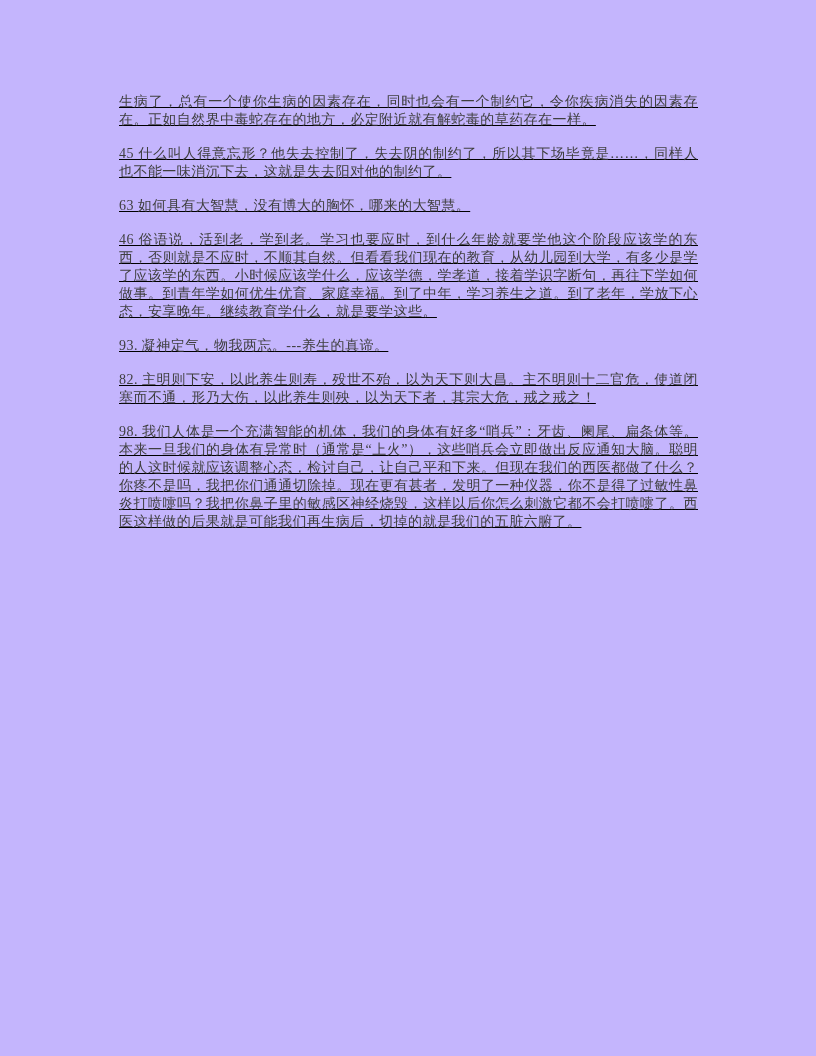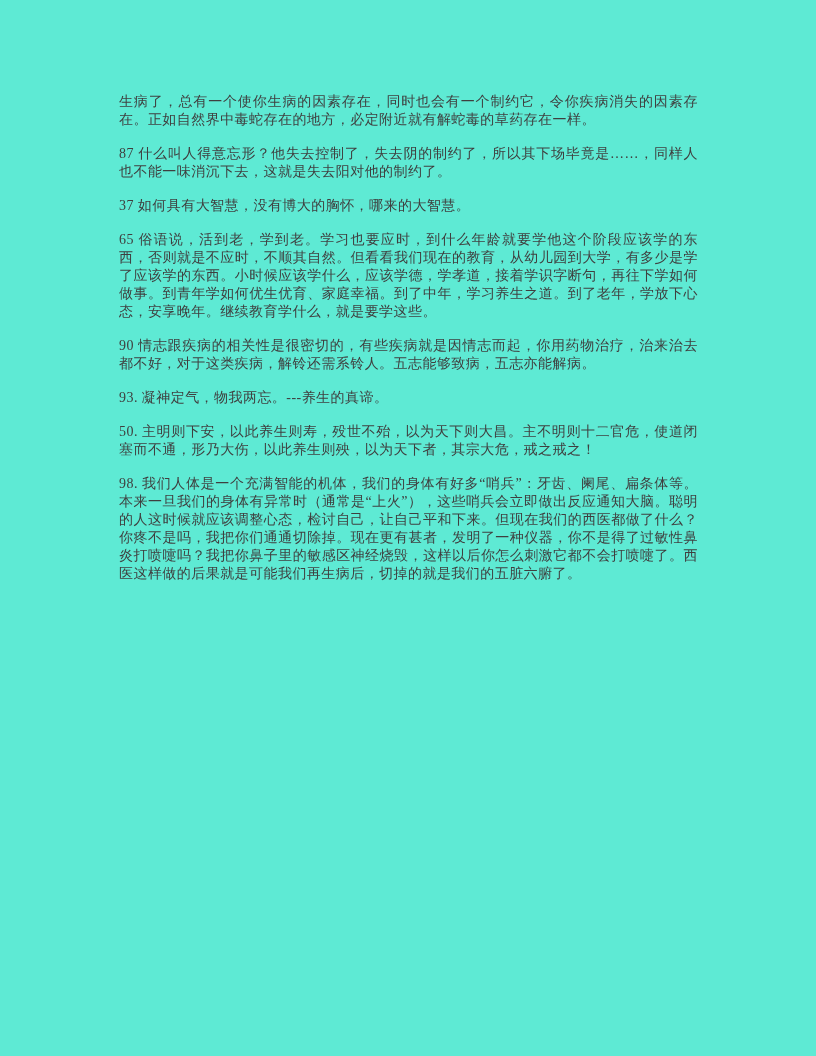--- a/index.html
+++ b/index.html
@@ -6,23 +6,24 @@
     margin: 0;
     padding: 0;
     background: #ffffff;
   }
   .doc-page {
     position: relative;
     box-sizing: border-box;
     width: 816px;
     height: 1056px;
     margin: 0 auto;
-    background: #5eead4;
+    background: #c4b5fd;
     padding: 93px 118px 60px 119px;
     overflow: hidden;
+    text-decoration: underline;
   }
   .doc-body {
     font-family: "Liberation Serif", "DejaVu Serif", serif;
     font-size: 14px;
     line-height: 18px;
     color: #3f3f3f;
   }
   .para {
     margin: 0 0 16px 0;
     text-align: justify;
@@ -32,21 +33,20 @@
   .para:last-child {
     margin-bottom: 8px;
   }
 </style>
 </head>
 <body>
 
 <div class="doc-page">
   <div class="doc-body">
     <p class="para">生病了，总有一个使你生病的因素存在，同时也会有一个制约它，令你疾病消失的因素存在。正如自然界中毒蛇存在的地方，必定附近就有解蛇毒的草药存在一样。</p>
-    <p class="para">87 什么叫人得意忘形？他失去控制了，失去阴的制约了，所以其下场毕竟是……，同样人也不能一味消沉下去，这就是失去阳对他的制约了。</p>
-    <p class="para">37 如何具有大智慧，没有博大的胸怀，哪来的大智慧。</p>
-    <p class="para">65 俗语说，活到老，学到老。学习也要应时，到什么年龄就要学他这个阶段应该学的东西，否则就是不应时，不顺其自然。但看看我们现在的教育，从幼儿园到大学，有多少是学了应该学的东西。小时候应该学什么，应该学德，学孝道，接着学识字断句，再往下学如何做事。到青年学如何优生优育、家庭幸福。到了中年，学习养生之道。到了老年，学放下心态，安享晚年。继续教育学什么，就是要学这些。</p>
-    <p class="para">90 情志跟疾病的相关性是很密切的，有些疾病就是因情志而起，你用药物治疗，治来治去都不好，对于这类疾病，解铃还需系铃人。五志能够致病，五志亦能解病。</p>
+    <p class="para">45 什么叫人得意忘形？他失去控制了，失去阴的制约了，所以其下场毕竟是……，同样人也不能一味消沉下去，这就是失去阳对他的制约了。</p>
+    <p class="para">63 如何具有大智慧，没有博大的胸怀，哪来的大智慧。</p>
+    <p class="para">46 俗语说，活到老，学到老。学习也要应时，到什么年龄就要学他这个阶段应该学的东西，否则就是不应时，不顺其自然。但看看我们现在的教育，从幼儿园到大学，有多少是学了应该学的东西。小时候应该学什么，应该学德，学孝道，接着学识字断句，再往下学如何做事。到青年学如何优生优育、家庭幸福。到了中年，学习养生之道。到了老年，学放下心态，安享晚年。继续教育学什么，就是要学这些。</p>
     <p class="para">93. 凝神定气，物我两忘。---养生的真谛。</p>
-    <p class="para">50. 主明则下安，以此养生则寿，殁世不殆，以为天下则大昌。主不明则十二官危，使道闭塞而不通，形乃大伤，以此养生则殃，以为天下者，其宗大危，戒之戒之！</p>
+    <p class="para">82. 主明则下安，以此养生则寿，殁世不殆，以为天下则大昌。主不明则十二官危，使道闭塞而不通，形乃大伤，以此养生则殃，以为天下者，其宗大危，戒之戒之！</p>
     <p class="para">98. 我们人体是一个充满智能的机体，我们的身体有好多“哨兵”：牙齿、阑尾、扁条体等。本来一旦我们的身体有异常时（通常是“上火”），这些哨兵会立即做出反应通知大脑。聪明的人这时候就应该调整心态，检讨自己，让自己平和下来。但现在我们的西医都做了什么？你疼不是吗，我把你们通通切除掉。现在更有甚者，发明了一种仪器，你不是得了过敏性鼻炎打喷嚏吗？我把你鼻子里的敏感区神经烧毁，这样以后你怎么刺激它都不会打喷嚏了。西医这样做的后果就是可能我们再生病后，切掉的就是我们的五脏六腑了。</p>
   </div>
 </div>
 
 </body></html>

